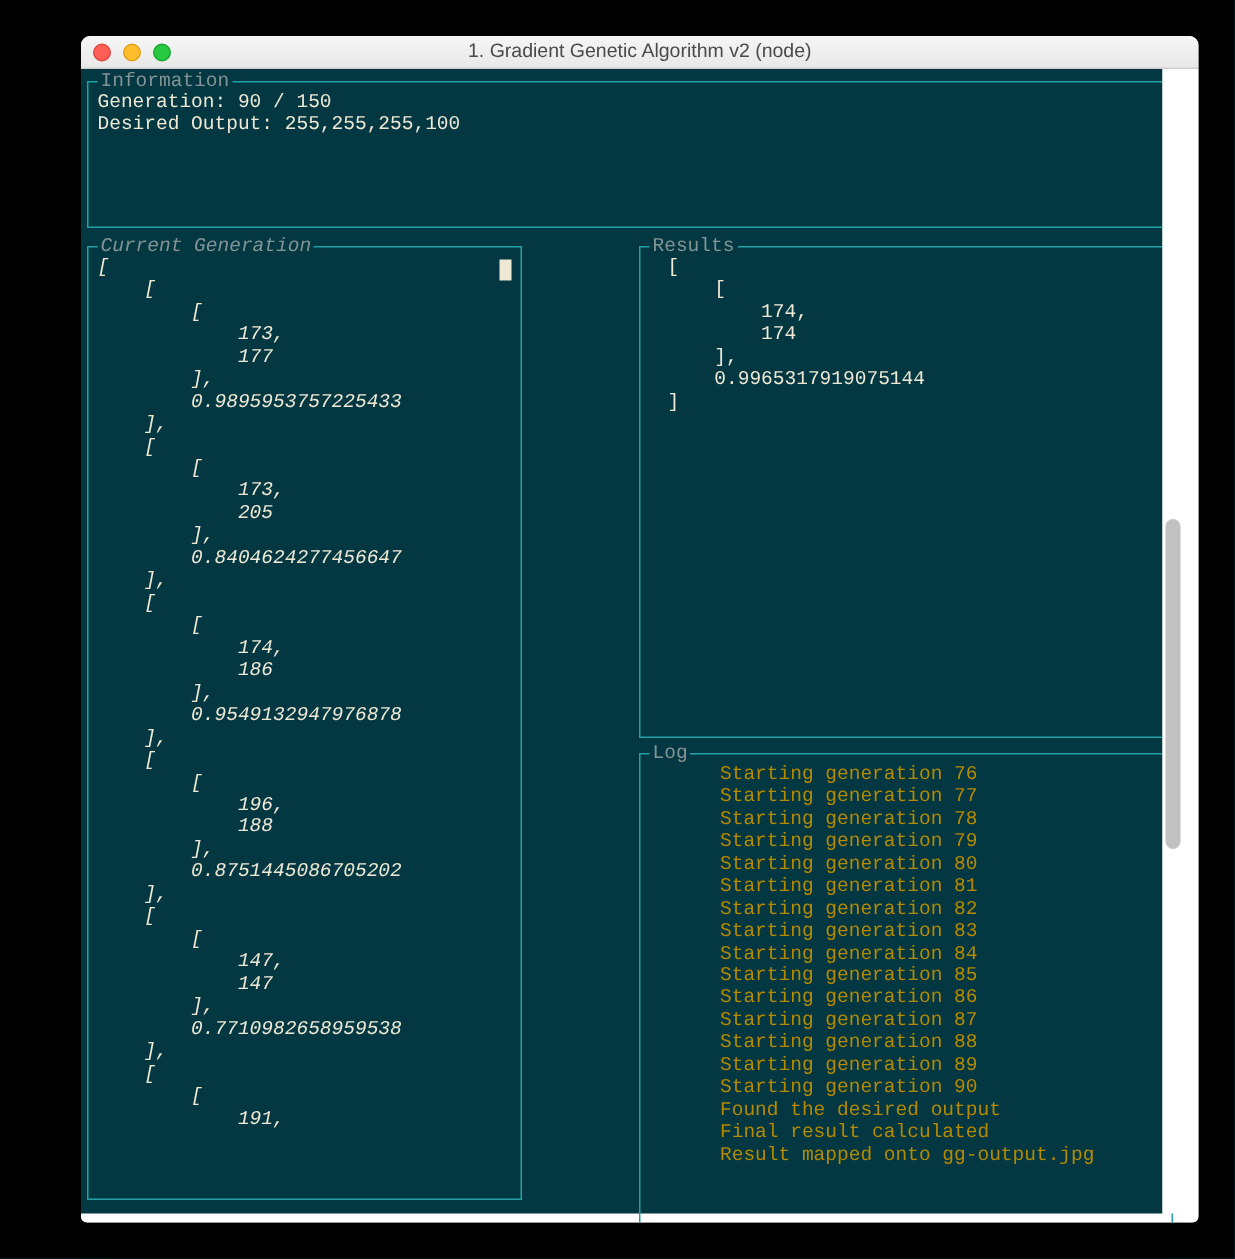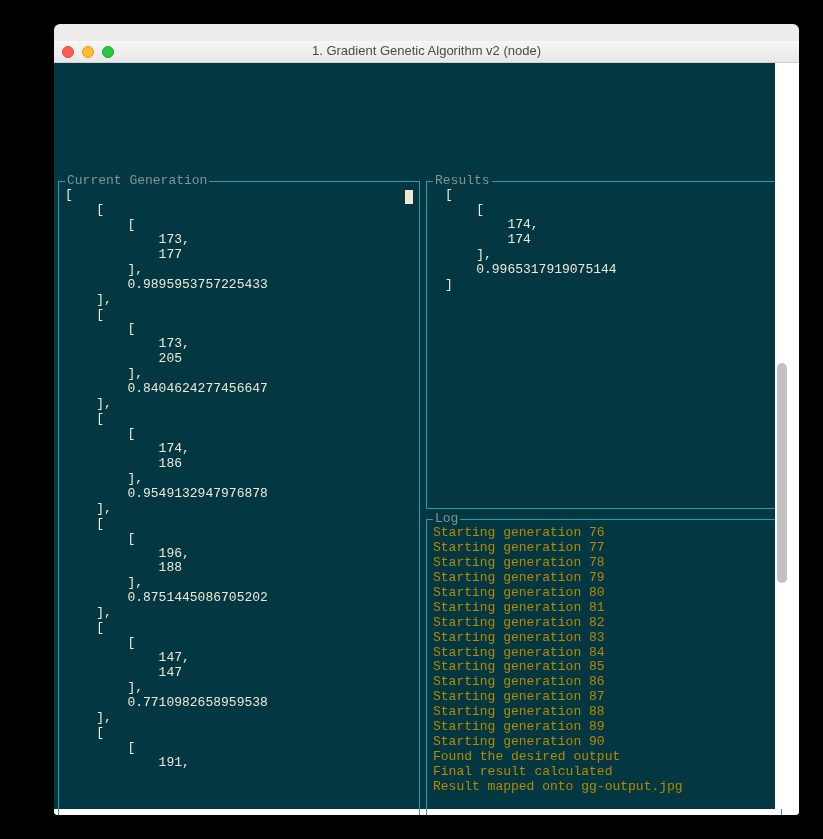--- a/index.html
+++ b/index.html
@@ -29,21 +29,20 @@
   }
   .titlebar {
     height: 22px;
     background: linear-gradient(#f6f6f6, #e8e8e8);
     border-bottom: 1px solid #d0d0d0;
     display: flex;
     align-items: center;
     padding: 0 8px;
     position: relative;
     flex-shrink: 0;
-    margin-top: 17px;
   }
   .traffic-lights { display:flex; gap:8px; align-items:center; }
   .tl { width:12px; height:12px; border-radius:50%; }
   .tl-close { background:#ff5f57; border:0.5px solid #e14640; }
   .tl-min   { background:#ffbd2e; border:0.5px solid #e1a116; }
   .tl-max   { background:#28c940; border:0.5px solid #17a82e; }
   .title {
     position:absolute;
     left:0; right:0;
     text-align:center;
@@ -95,26 +94,26 @@
   .panel-body {
     color:#eee8d5;
     white-space:pre;
     padding:6px 6px 4px 6px;
     overflow:hidden;
     height:100%;
   }
 
   
   #info-panel { left:4px; top:8px; width:724px; height:98px; }
-  #curgen-panel { left:4px; top:118px; width:362px; height:636px; }
+  #curgen-panel { left:4px; top:118px; width:290px; height:636px;font-style:italic; }
   #results-panel { left:372px; top:118px; width:356px; height:328px;padding-left:12px; }
   #log-panel { left:372px; top:456px; width:356px; height:354px; }
 
   
-  .log-line { color:#b58900;  }
+  .log-line { color:#b58900;margin-left:47px;  }
   #curgen-panel .panel-body { position:relative; }
   .cg-cursor {
     position:absolute; right:6px; top:8px;
     width:8px; height:14px; background:#eee8d5;
   }
   .log-cursor {
     position:absolute;
     right:6px; bottom:6px;
     width:8px; height:14px; background:#b58900;
   }
@@ -129,20 +128,25 @@
       <div class="tl tl-close"></div>
       <div class="tl tl-min"></div>
       <div class="tl tl-max"></div>
     </div>
     <div class="title">1. Gradient Genetic Algorithm v2 (node)</div>
   </div>
 
   <div class="term-wrap">
     <div class="terminal">
 
+      <div id="info-panel" class="panel">
+        <div class="panel-label">Information</div>
+        <div class="panel-body">Generation: 90 / 150
+Desired Output: 255,255,255,100</div>
+      </div>
 
       <div id="curgen-panel" class="panel">
         <div class="panel-label">Current Generation</div>
         <div class="panel-body">[
     [
         [
             173,
             177
         ],
         0.9895953757225433

